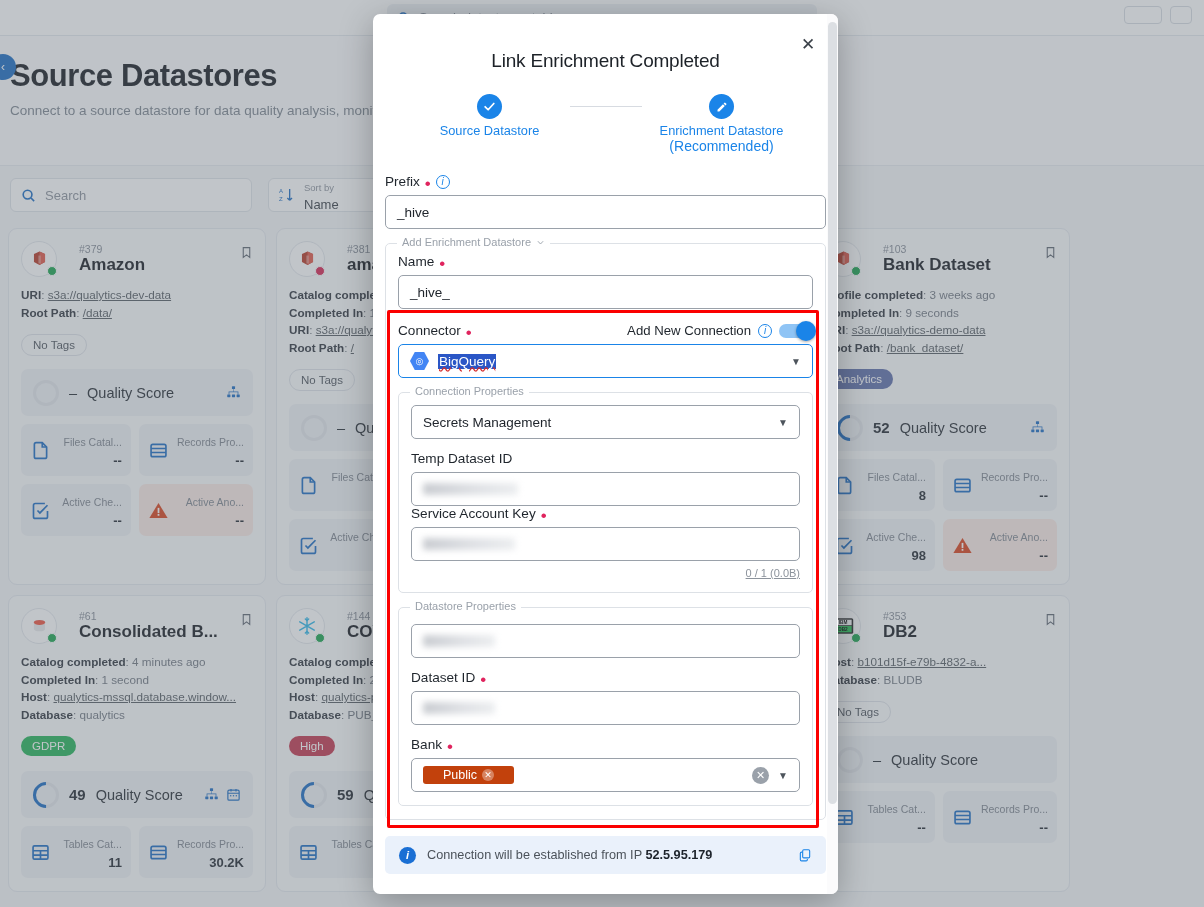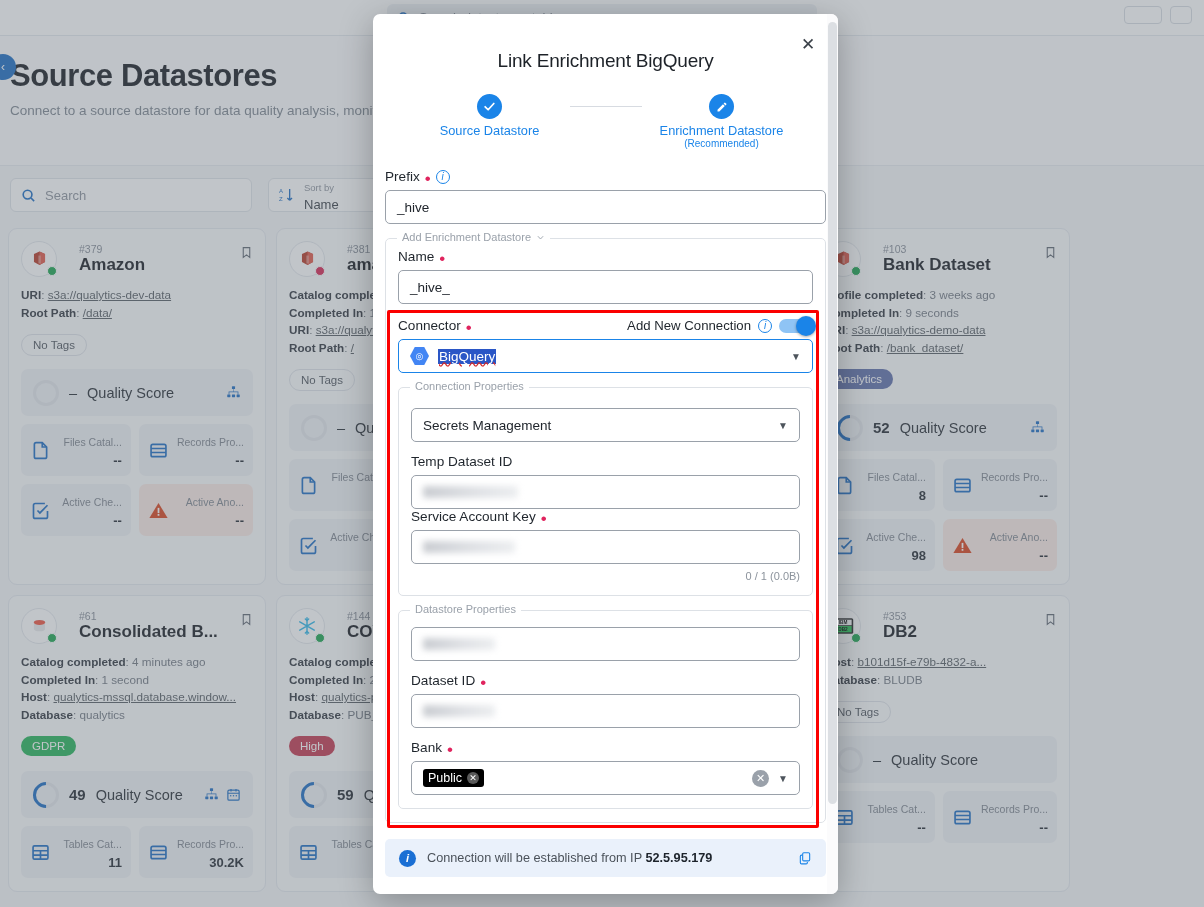--- a/index.html
+++ b/index.html
@@ -117,21 +117,21 @@
   }
   .modal-title { text-align: center; font-size: 19px; font-weight: 500; color: #1d2228; padding-top: 36px; letter-spacing: -.2px; }
 
   .stepper { display: flex; justify-content: center; align-items: flex-start; margin-top: 22px; padding: 0 20px; }
   .step { width: 160px; text-align: center; }
   .step-circle {
     width: 25px; height: 25px; border-radius: 50%; background: #1a84e8; color: #fff;
     display: flex; align-items: center; justify-content: center; margin: 0 auto; font-size: 13px;
   }
   .step-lbl { font-size: 12.8px; color: #1a84e8; margin-top: 4px; line-height: 15px; }
-  .step-sub { font-size: 10px; color: #1a84e8; }
+  .step-sub { font-size: 14px; color: #1a84e8; }
   .step-line { flex: 0 0 auto; width: 72px; height: 1px; background: #d7dbe1; margin-top: 12px; }
 
   .field-lbl { font-size: 13.6px; color: #1f252c; display: flex; align-items: center; gap: 5px; }
   .req { color: #e0245e; font-size: 17px; line-height: 0; position: relative; top: 2px; }
   .info-ic { width: 14px; height: 14px; border-radius: 50%; border: 1.3px solid #1a84e8; color: #1a84e8;
              font-size: 10px; display: inline-flex; align-items: center; justify-content: center; font-style: italic; }
   .txtinput {
     width: 100%; height: 34px; border: 1px solid #9aa1aa; border-radius: 5px;
     padding: 0 11px; font-size: 13.5px; color: #21262d; display: flex; align-items: center;
     background: #fff; margin-top: 6px;
@@ -158,25 +158,25 @@
   .sel-text { background: #2a56c6; color: #fff; padding: 0 1px; text-decoration: underline wavy #d42b2b; }
   .toggle-row { display: flex; align-items: flex-end; }
   .toggle-right { margin-left: auto; display: flex; align-items: center; gap: 7px; }
   .toggle-lbl { font-size: 13.2px; color: #1f252c; }
   .switch { width: 34px; height: 14px; border-radius: 8px; background: #8fc4f5; position: relative; }
   .switch .knob { position: absolute; right: -3px; top: -3px; width: 20px; height: 20px; border-radius: 50%;
                   background: #1a84e8; box-shadow: 0 1px 3px rgba(0,0,0,.35); }
 
   .blurval { height: 12px; border-radius: 2px; background: linear-gradient(90deg,#c9ccd1,#dfe1e5 55%,#eceef0);
              filter: blur(3px); }
-  .counter { text-align: right; font-size: 11px; color: #8c939c; margin-top: 6px; }
+  .counter { text-align: right; font-size: 11px; color: #8c939c; margin-top: 6px; text-decoration: underline; }
 
   .chip {
-    display: inline-flex; align-items: center; gap: 5px; background: #000000; color: #fff;
-    border-radius: 3px; padding: 2px 5px; font-size: 12.5px;
+    display: inline-flex; align-items: center; gap: 5px; background: #c2410c; color: #fff;
+    border-radius: 3px; padding: 2px 20px; font-size: 12.5px;
   }
   .chip .x { width: 12px; height: 12px; border-radius: 50%; background: rgba(255,255,255,.35);
              display: flex; align-items: center; justify-content: center; font-size: 9px; }
   .clear-btn { width: 17px; height: 17px; border-radius: 50%; background: #9aa1aa; color: #fff;
                display: flex; align-items: center; justify-content: center; font-size: 11px; margin-left: auto; }
 
   .ipbar {
     margin-top: 16px; background: #eaf1fb; border-radius: 5px; height: 38px;
     display: flex; align-items: center; gap: 11px; padding: 0 14px;
   }
@@ -915,21 +915,21 @@
           </div>
         </div>
       </div>
   </div>
 
   <div class="bg-dim"></div>
 
   <div class="modal">
     <div class="modal-scroll">
       <div class="modal-close">✕</div>
-      <div class="modal-title">Link Enrichment BigQuery</div>
+      <div class="modal-title">Link Enrichment Completed</div>
 
       <div class="stepper">
         <div class="step">
           <div class="step-circle">
             <svg width="13" height="13" viewBox="0 0 24 24" fill="none" stroke="#fff" stroke-width="3.2" stroke-linecap="round" stroke-linejoin="round">
                 <path d="M4 12.5l5.5 5.5L20 6.5"></path>
               </svg>
           </div>
           <div class="step-lbl">Source Datastore</div>
         </div>
@@ -988,21 +988,21 @@
           </div>
           <div class="sel focused">
             <span class="bq-ic">◎</span>
             <span class="sel-text">BigQuery</span>
             <span class="caret">▼</span>
           </div>
         </div>
 
         <div class="fieldset">
           <div class="legend">Connection Properties</div>
-          <div class="sel" style="margin-top:10px;">
+          <div class="sel" style="margin-top:2px;">
             <span>Secrets Management</span>
             <span class="caret">▼</span>
           </div>
           <div style="margin-top:12px;">
             <div class="field-lbl">Temp Dataset ID</div>
             <div class="txtinput">
               <span class="blurval" style="width:95px;"></span>
             </div>
           </div>
           <div style="margin-top:0;">

